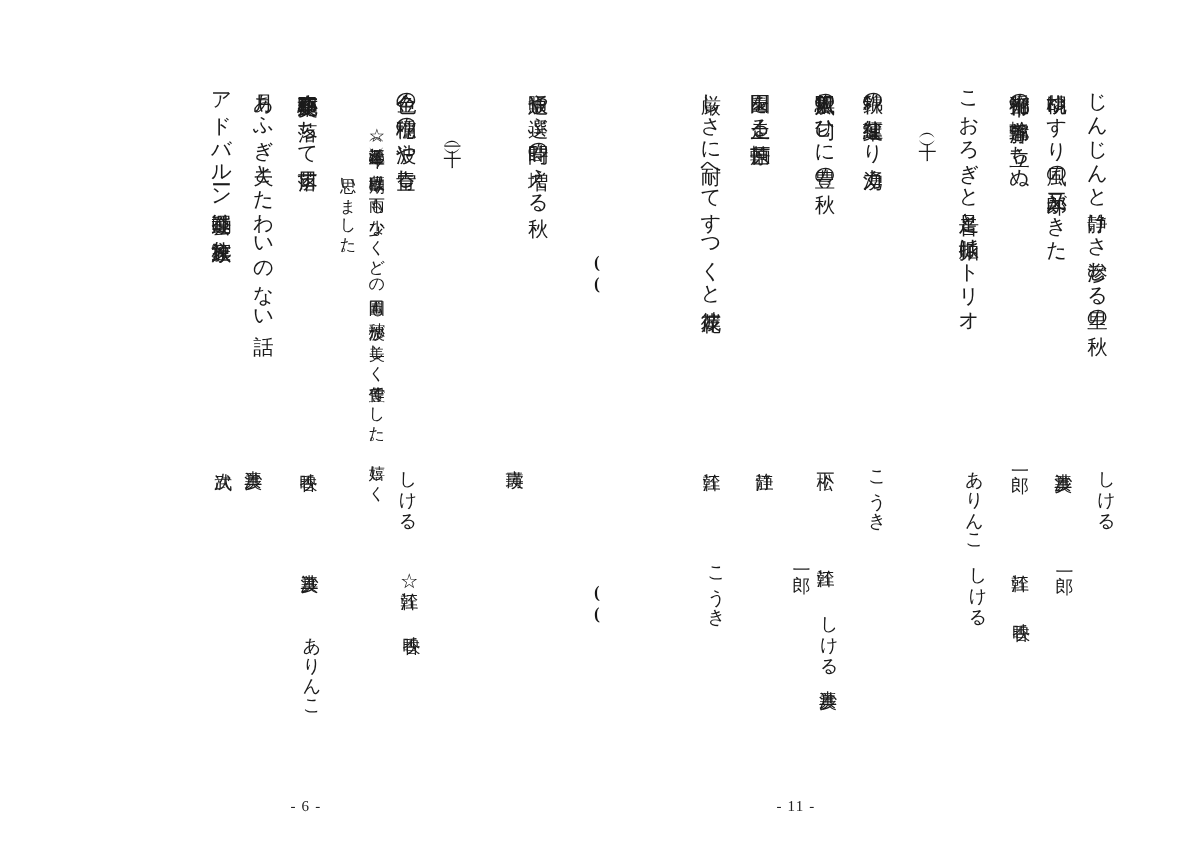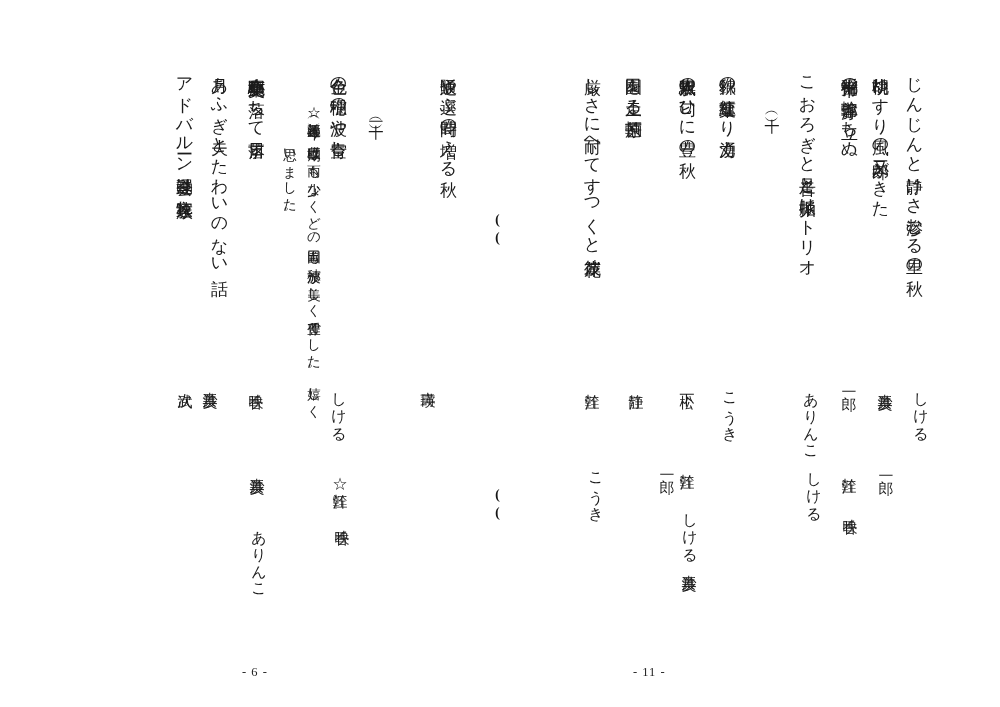--- a/index.html
+++ b/index.html
@@ -94,21 +94,21 @@
       <div class="v poem" style="left:625px">田園を走る一輌芒原</div>
       <div class="v name" style="left:628px;top:382px">静江</div>
     </div>
 
     <div>
       <div class="v poem" style="left:584px">厳しさに耐へてすつくと彼岸花</div>
       <div class="v name" style="left:584px;top:382px">幹江</div>
       <div class="v name" style="left:588px;top:462px">こうき</div>
     </div>
 
-    <div class="pagenum" style="left:633px;top:665px">- 11 -</div>
+    <div class="pagenum" style="left:647px;top:665px">- 11 -</div>
   </section>
 
   <div class="staple" style="left:495px;top:212px">
     <span>(</span>
     <span>(</span>
   </div>
   <div class="staple" style="left:495px;top:487px">
     <span>(</span>
     <span>(</span>
   </div>

